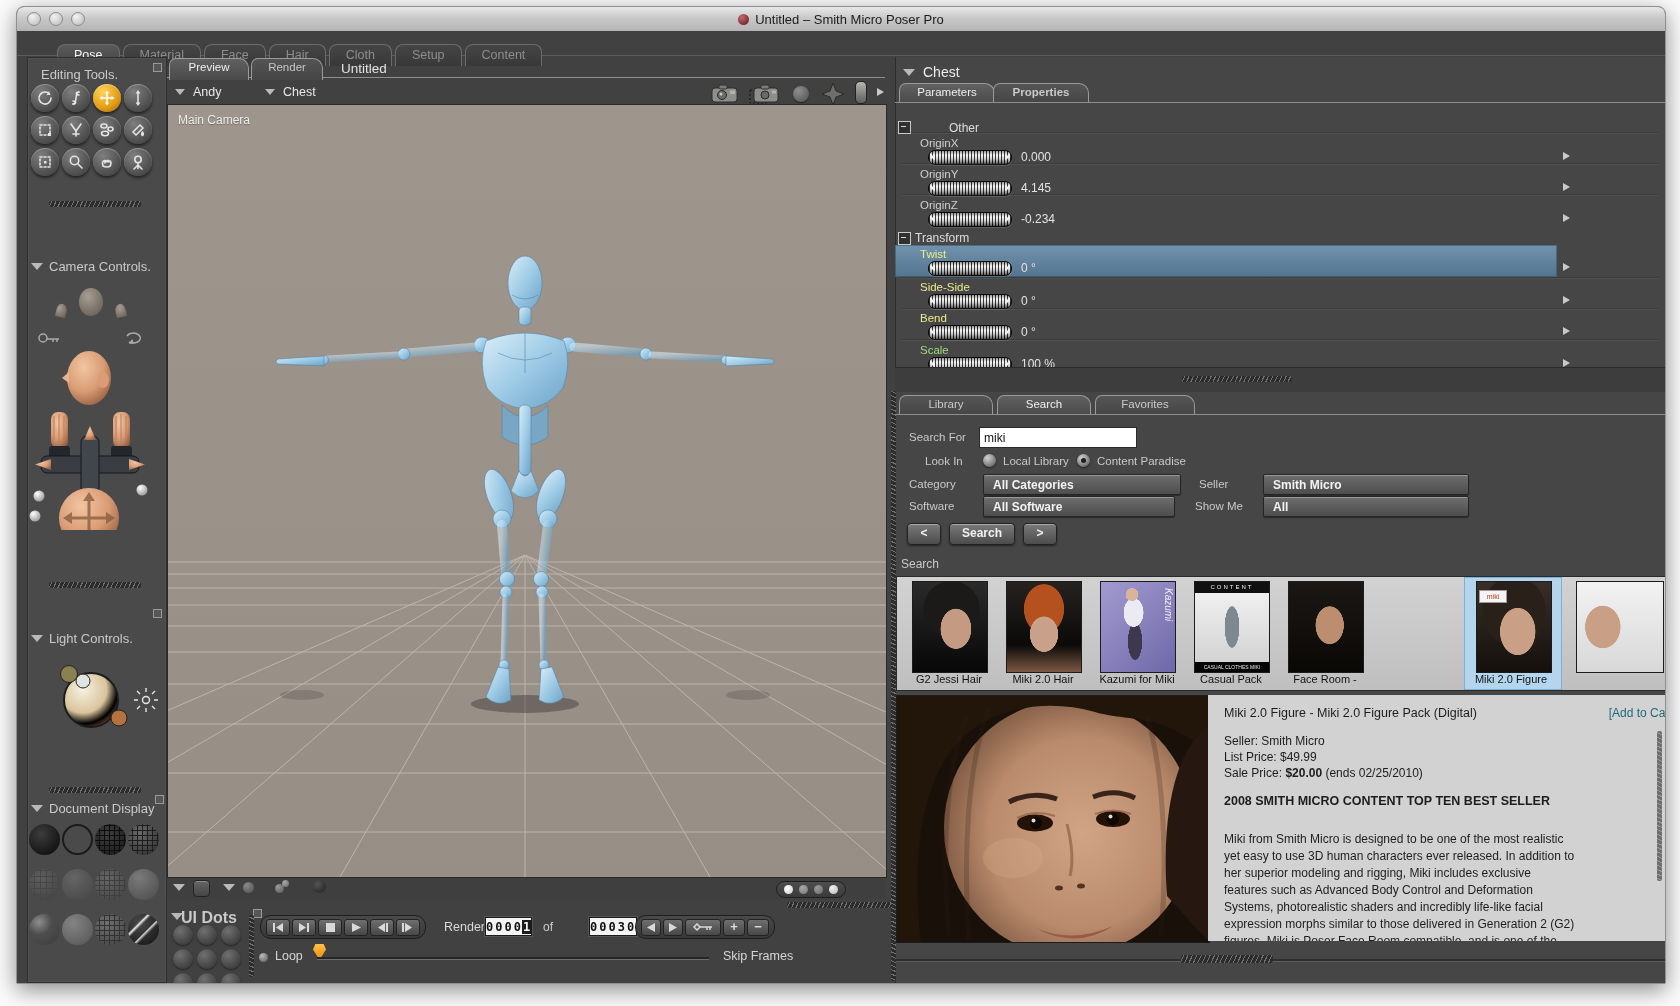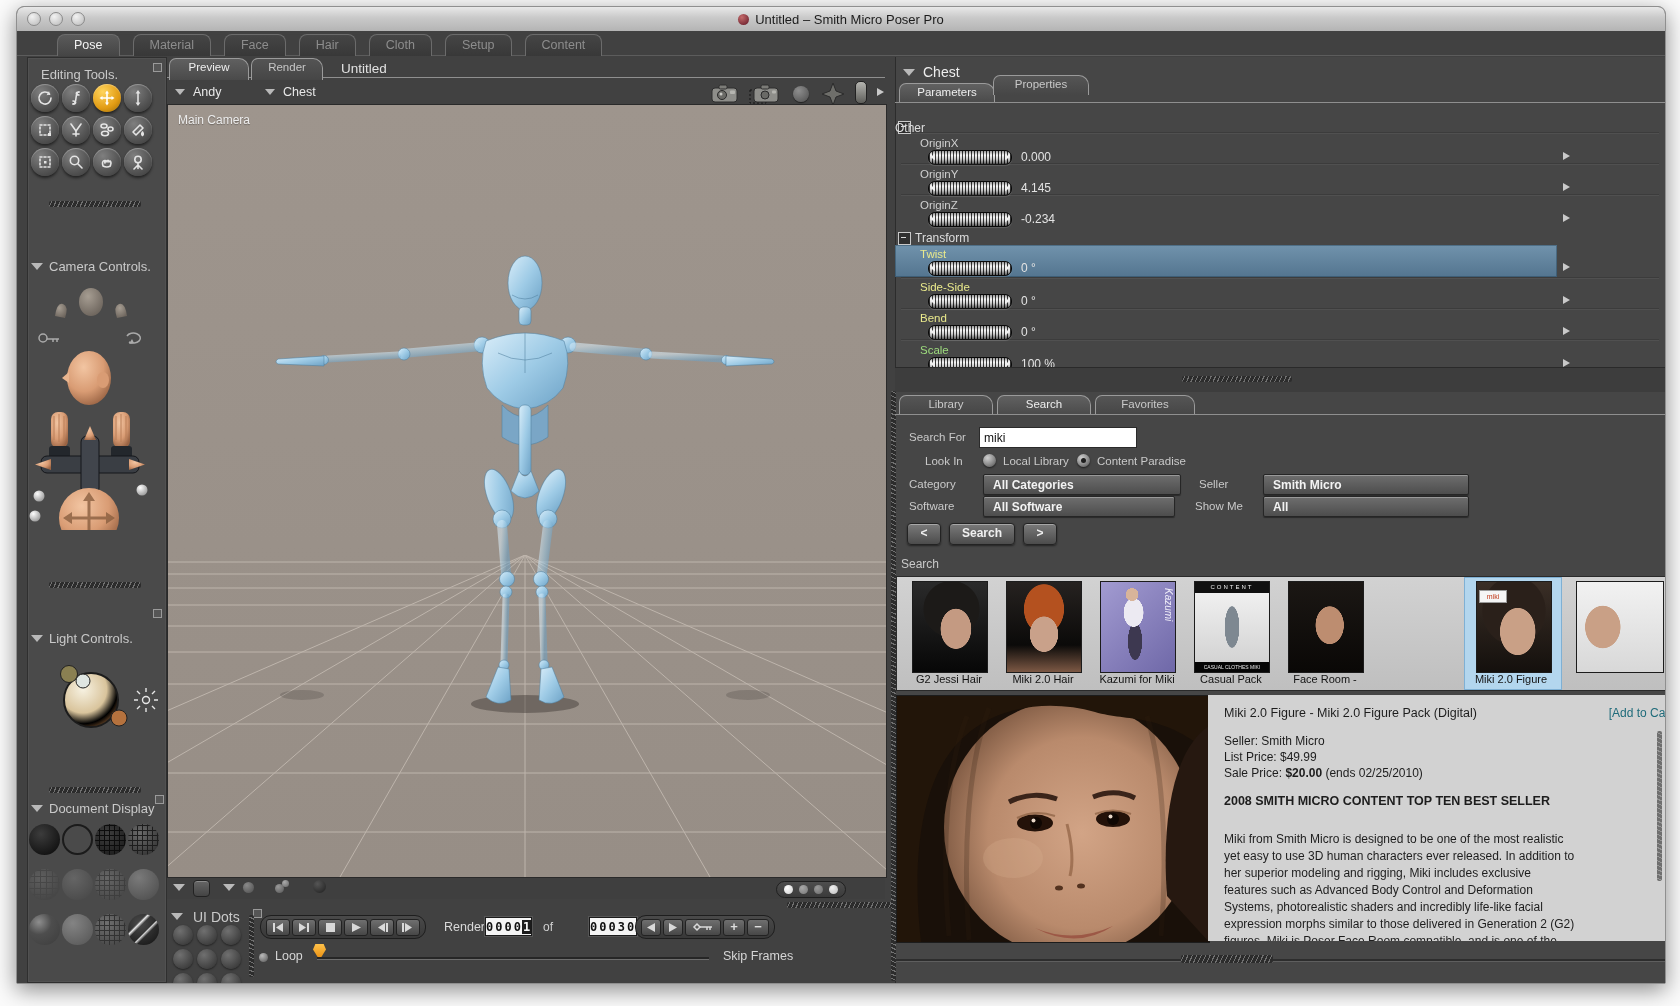--- a/index.html
+++ b/index.html
@@ -6,21 +6,21 @@
   .page{position:relative;width:1680px;height:1006px;background:#fbfbfb;overflow:hidden;}
   .win{position:absolute;left:16px;top:6px;width:1648px;height:976px;border:1px solid #8f8f8f;border-radius:8px 8px 2px 2px;box-shadow:0 6px 22px rgba(0,0,0,.45);overflow:hidden;background:#424242;}
   .titlebar{position:absolute;left:0;top:0;width:100%;height:24px;background:linear-gradient(#e8e8e8,#c9c9c9 45%,#b4b4b4);border-bottom:1px solid #6e6e6e;display:flex;align-items:center;}
   .tl{width:12px;height:12px;border-radius:50%;border:1px solid #8a8a8a;background:radial-gradient(circle at 35% 30%,#f2f2f2,#b9b9b9);margin-left:8px;}
   .tl:first-child{margin-left:10px;}
   .titletext{position:absolute;left:0;right:0;text-align:center;font-size:13px;color:#1c1c1c;display:flex;justify-content:center;align-items:center;gap:6px;}
   .appicon{width:11px;height:11px;border-radius:50%;background:radial-gradient(circle at 35% 30%,#c46a6a,#7e2f3a 70%,#55141e);display:inline-block;}
   .app{position:absolute;left:0;top:24px;width:1648px;height:952px;background:#414141;overflow:hidden;font-size:12px;color:#cfcfcf;}
   .abs{position:absolute;}
   
-  .roomtabs{position:absolute;left:40px;top:3px;display:flex;gap:13px;align-items:flex-end;}
+  .roomtabs{position:absolute;left:40px;top:13px;display:flex;gap:3px;align-items:flex-end;}
   .rtab{padding:3px 16px 4px;font-size:12.5px;color:#8d8d8d;background:linear-gradient(#454545,#383838);border:1px solid #6b6b6b;border-bottom:none;border-radius:8px 8px 0 0;}
   .rtab.active{color:#f2f2f2;background:linear-gradient(#5a5a5a,#454545);}
   .tabline{position:absolute;left:0;top:24px;width:1648px;height:1px;background:#5c5c5c;}
   
   .sidebar{position:absolute;left:10px;top:26px;width:138px;height:924px;background:#4a4a4a;border:1px solid #2f2f2f;box-shadow:inset 0 0 0 1px rgba(255,255,255,.04);}
   .sectitle{position:absolute;font-size:13px;color:#c9c9c9;}
   .tri{display:inline-block;width:0;height:0;border-left:6px solid transparent;border-right:6px solid transparent;border-top:7px solid #b9b9b9;vertical-align:middle;}
   .winbox{position:absolute;width:7px;height:7px;border:1px solid #9a9a9a;background:#565656;}
   .tbn{position:absolute;width:28px;height:28px;border-radius:50%;background:radial-gradient(circle at 35% 28%,#7f7f7f,#575757 55%,#393939);box-shadow:0 2px 3px rgba(0,0,0,.55),inset 0 1px 1px rgba(255,255,255,.3);display:flex;align-items:center;justify-content:center;}
   .tbn.sel{background:radial-gradient(circle at 35% 28%,#ffd45c,#e29c14 60%,#9a6a08);}
@@ -402,21 +402,21 @@
     <div class="abs" style="left:296px;top:849px;width:13px;height:13px;border-radius:50%;background:radial-gradient(circle at 35% 30%,#555,#1e1e1e);"></div>
     <div class="pill" style="left:759px;top:850px;">
       <span class="pdot" style="background:radial-gradient(circle at 35% 30%,#fff,#cfcfcf);"></span>
       <span class="pdot" style="background:radial-gradient(circle at 35% 30%,#a8a8a8,#777);"></span>
       <span class="pdot" style="background:radial-gradient(circle at 35% 30%,#9a9a9a,#6a6a6a);"></span>
       <span class="pdot" style="background:radial-gradient(circle at 35% 30%,#f0f0f0,#bdbdbd);"></span>
     </div>
     <div class="hatch abs" style="left:770px;top:871px;width:130px;"></div>
 
     <span class="tri abs" style="left:154px;top:882px;"></span>
-    <span class="sectitle abs" style="left:176px;top:878px;font-size:14px;">UI Dots</span>
+    <span class="sectitle abs" style="left:164px;top:878px;font-size:16px;font-weight:bold;">UI Dots</span>
     <span class="winbox" style="left:236px;top:878px;"></span>
     <div class="udot" style="left:156px;top:894px;"></div>
     <div class="udot" style="left:180px;top:894px;"></div>
     <div class="udot" style="left:204px;top:894px;"></div>
     <div class="udot" style="left:156px;top:918px;"></div>
     <div class="udot" style="left:180px;top:918px;"></div>
     <div class="udot" style="left:204px;top:918px;"></div>
     <div class="udot" style="left:156px;top:942px;"></div>
     <div class="udot" style="left:180px;top:942px;"></div>
     <div class="udot" style="left:204px;top:942px;"></div>
@@ -497,27 +497,27 @@
     <div class="abs" style="left:242px;top:922px;width:9px;height:9px;border-radius:50%;background:radial-gradient(circle at 35% 30%,#bbb,#555);"></div>
     <span class="abs" style="left:258px;top:918px;font-size:12.5px;color:#d5d5d5;">Loop</span>
     <div class="abs" style="left:296px;top:913px;width:13px;height:16px;background:linear-gradient(#ffc24a,#e8890a);clip-path:polygon(18% 0,82% 0,100% 35%,50% 100%,0 35%);"></div>
     <div class="abs" style="left:300px;top:926px;width:392px;height:2px;background:#262626;border-bottom:1px solid #6e6e6e;"></div>
     <span class="abs" style="left:706px;top:918px;font-size:12.5px;color:#d5d5d5;">Skip Frames</span>
 
     <div class="rpanel"></div>
     <span class="tri abs" style="left:886px;top:38px;"></span>
     <span class="abs" style="left:906px;top:33px;font-size:14px;color:#ededed;">Chest</span>
     <span class="ptab active" style="left:882px;top:52px;width:66px;">Parameters</span>
-    <span class="ptab" style="left:976px;top:44px;width:66px;">Properties</span>
+    <span class="ptab" style="left:976px;top:52px;width:66px;font-weight:bold;">Properties</span>
     <div class="abs" style="left:878px;top:71px;width:770px;height:1px;background:#8f8f8f;"></div>
 
     <span class="gbox" style="left:881px;top:90px;">
           <i></i>
         </span>
-    <span class="ghdr" style="left:878px;top:90px;">Other</span>
+    <span class="ghdr" style="left:932px;top:90px;">Other</span>
 
     <div class="psep" style="top:101px;"></div>
     <span class="plabel" style="left:903px;top:106px;">OriginX</span>
     <span class="dial" style="left:911px;top:119px;"></span>
     <span class="pval" style="left:1004px;top:119px;">0.000</span>
     <div class="rarr" style="left:1546px;top:121px;"></div>
 
     <div class="psep" style="top:132px;"></div>
     <span class="plabel" style="left:903px;top:137px;">OriginY</span>
     <span class="dial" style="left:911px;top:150px;"></span>

